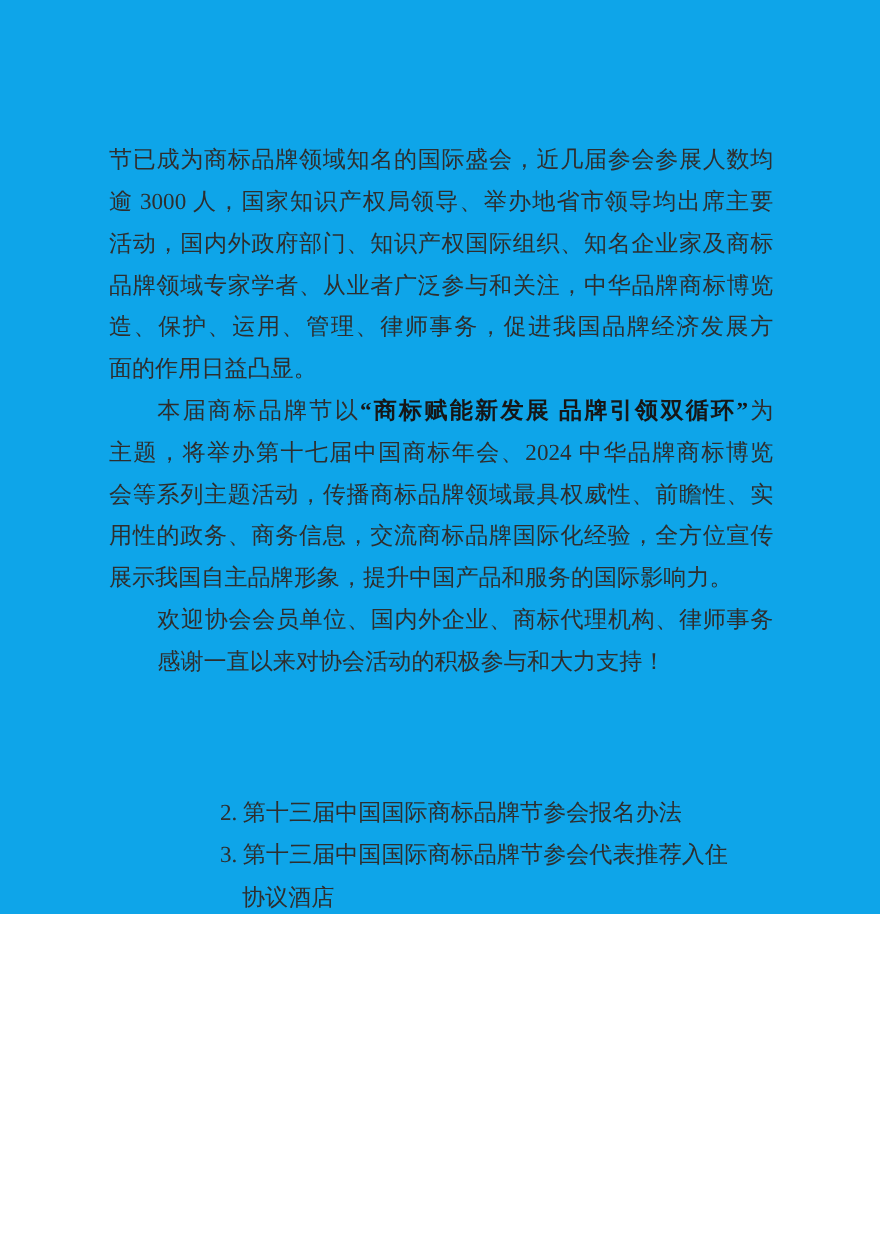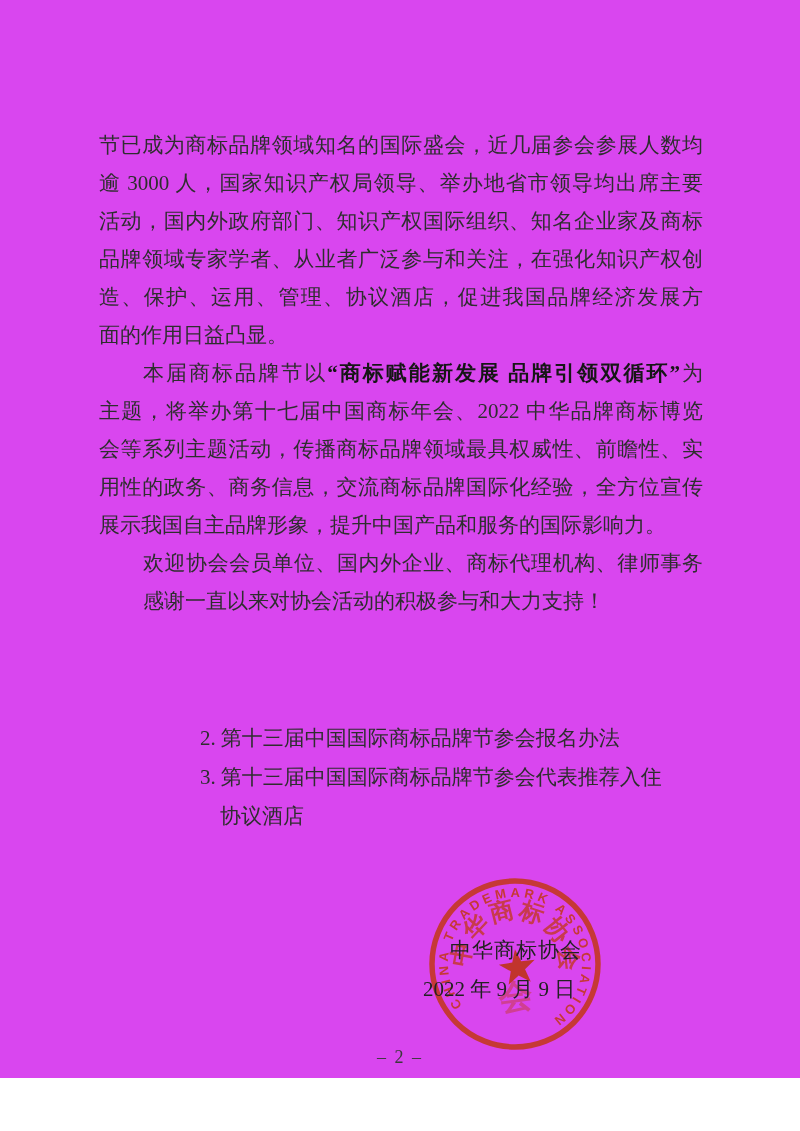--- a/index.html
+++ b/index.html
@@ -1,17 +1,17 @@
 <!DOCTYPE html>
 <html><head>
 <meta charset="utf-8">
 <style>
   html,body{margin:0;padding:0;background:#ffffff;}
   .page{
-    position:relative;width:800px;height:1078px;background:#d946ef;overflow:hidden;
+    position:relative;width:800px;height:831px;background:#0ea5e9;overflow:hidden;
     font-family:"Liberation Serif","DejaVu Serif",serif;color:#2e2e2e;
   }
   
   .bodytext{position:absolute;left:99px;top:126px;width:604px;font-size:21px;line-height:38px;}
   .line{height:38px;text-align:justify;text-align-last:justify;}
   .line.end{text-align:center;text-align-last:left;}
   .line.ind{text-indent:44px;}
   .bd{font-weight:bold;color:#161616;}
   
   .att{position:absolute;left:140px;top:719px;width:580px;font-size:21px;line-height:39px;color:#2e2e2e;}
@@ -32,26 +32,26 @@
 </style>
 </head>
 <body>
 
 <div class="page">
 
   <div class="bodytext">
     <div class="line">节已成为商标品牌领域知名的国际盛会，近几届参会参展人数均</div>
     <div class="line">逾 3000 人，国家知识产权局领导、举办地省市领导均出席主要</div>
     <div class="line">活动，国内外政府部门、知识产权国际组织、知名企业家及商标</div>
-    <div class="line">品牌领域专家学者、从业者广泛参与和关注，在强化知识产权创</div>
-    <div class="line">造、保护、运用、管理、协议酒店，促进我国品牌经济发展方</div>
+    <div class="line">品牌领域专家学者、从业者广泛参与和关注，中华品牌商标博览</div>
+    <div class="line">造、保护、运用、管理、律师事务，促进我国品牌经济发展方</div>
     <div class="line end">面的作用日益凸显。</div>
 
     <div class="line ind"><span>本届商标品牌节以</span><span class="bd">“商标赋能新发展 品牌引领双循环”</span><span>为</span></div>
-    <div class="line">主题，将举办第十七届中国商标年会、2022 中华品牌商标博览</div>
+    <div class="line">主题，将举办第十七届中国商标年会、2024 中华品牌商标博览</div>
     <div class="line">会等系列主题活动，传播商标品牌领域最具权威性、前瞻性、实</div>
     <div class="line">用性的政务、商务信息，交流商标品牌国际化经验，全方位宣传</div>
     <div class="line end">展示我国自主品牌形象，提升中国产品和服务的国际影响力。</div>
 
     <div class="line ind">欢迎协会会员单位、国内外企业、商标代理机构、律师事务</div>
 
     <div class="line end ind">感谢一直以来对协会活动的积极参与和大力支持！</div>
   </div>
 
   <div class="att">

